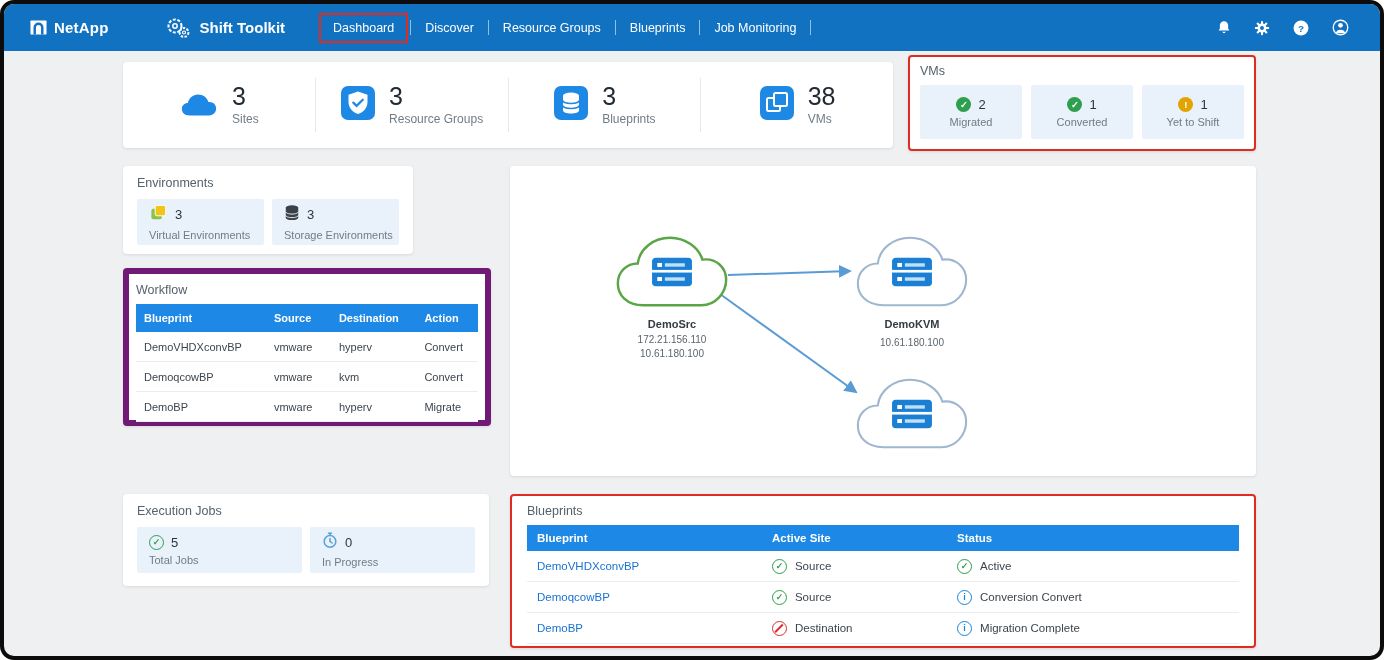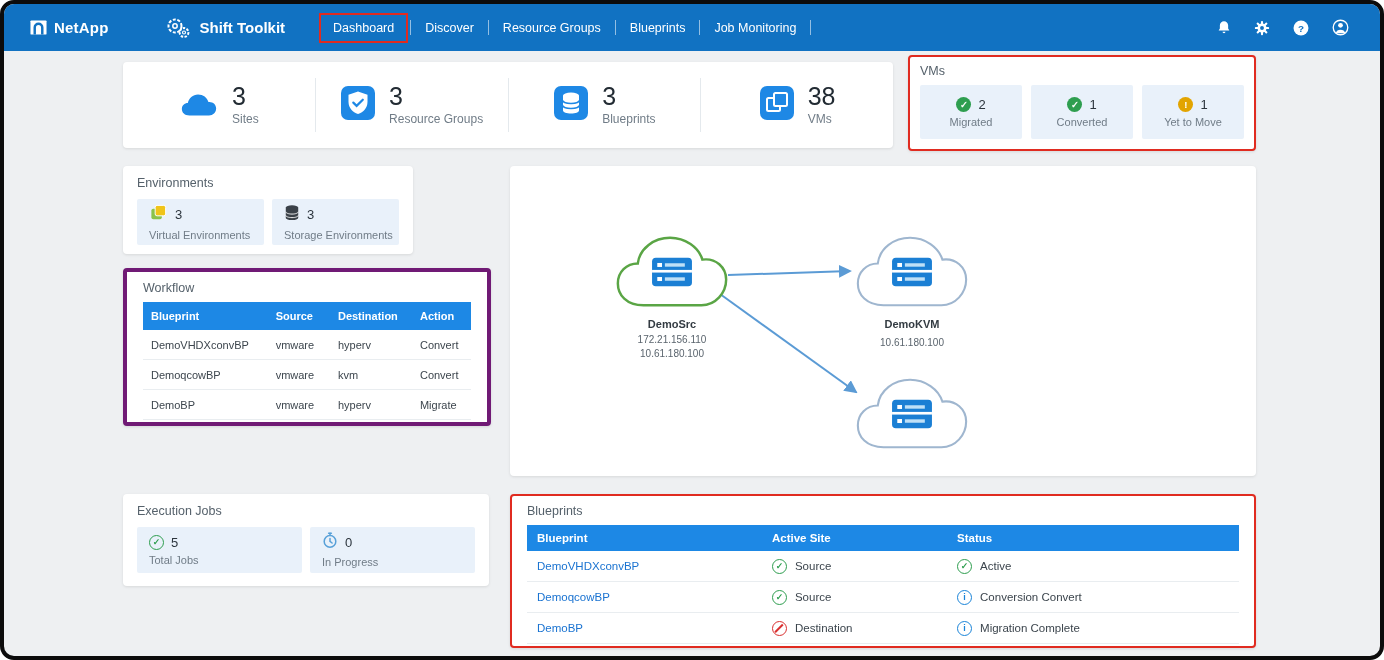--- a/index.html
+++ b/index.html
@@ -47,21 +47,21 @@
   .ring-blue  { border-color:#1a84d8; color:#1a84d8; }
   .ring-red   { border-color:#d93030; color:#d93030; }
   .ring-red::after { content:""; position:absolute; left:50%; top:50%; width:1.6px; height:10.5px; background:#d93030; transform:translate(-50%,-50%) rotate(45deg); }
 
   
   .env  { left:119px; top:162px; width:290px; height:88px; padding:10px 14px; }
   .exec { left:119px; top:490px; width:366px; height:92px; padding:10px 14px; }
   .two-row { display:flex; gap:8px; margin-top:9px; }
 
   
-  .workflow { left:119px; top:264px; width:368px; height:158px; border:4px solid #701a75; padding:9px 16px; }
+  .workflow { left:119px; top:264px; width:368px; height:158px; border:6px solid #701a75; padding:9px 7px; }
   table { width:100%; border-collapse:collapse; table-layout:fixed; }
   .dtable { margin-top:7px; }
   .dtable th { background:#1d88e5; color:#fff; font-size:11px; font-weight:bold; text-align:left; padding:8px 8px; }
   .dtable td { font-size:11px; color:#3c454d; padding:8.5px 8px; border-bottom:1px solid #e9edf0; background:#fff; overflow:hidden; white-space:nowrap; }
 
   
   .topo { left:506px; top:162px; width:746px; height:310px; padding:10px 16px; }
   .topo-head { display:flex; justify-content:space-between; align-items:center; }
   .link { color:#1a73d1; font-size:12px; font-weight:bold; display:inline-flex; align-items:center; gap:5px; cursor:pointer; }
   .node-name { font-size:11px; font-weight:bold; fill:#333b42; }
@@ -220,21 +220,21 @@
           <span class="dot dot-green">✓</span>
           <span>1</span>
         </div>
         <div class="stat-label">Converted</div>
       </div>
       <div class="stat-box">
         <div class="stat-line">
           <span class="dot dot-yellow">!</span>
           <span>1</span>
         </div>
-        <div class="stat-label">Yet to Move</div>
+        <div class="stat-label">Yet to Shift</div>
       </div>
     </div>
   </div>
 
   <div class="card env">
     <div class="card-title">Environments</div>
     <div class="two-row">
       <div class="stat-box left">
         <div class="stat-line">
           <span>

